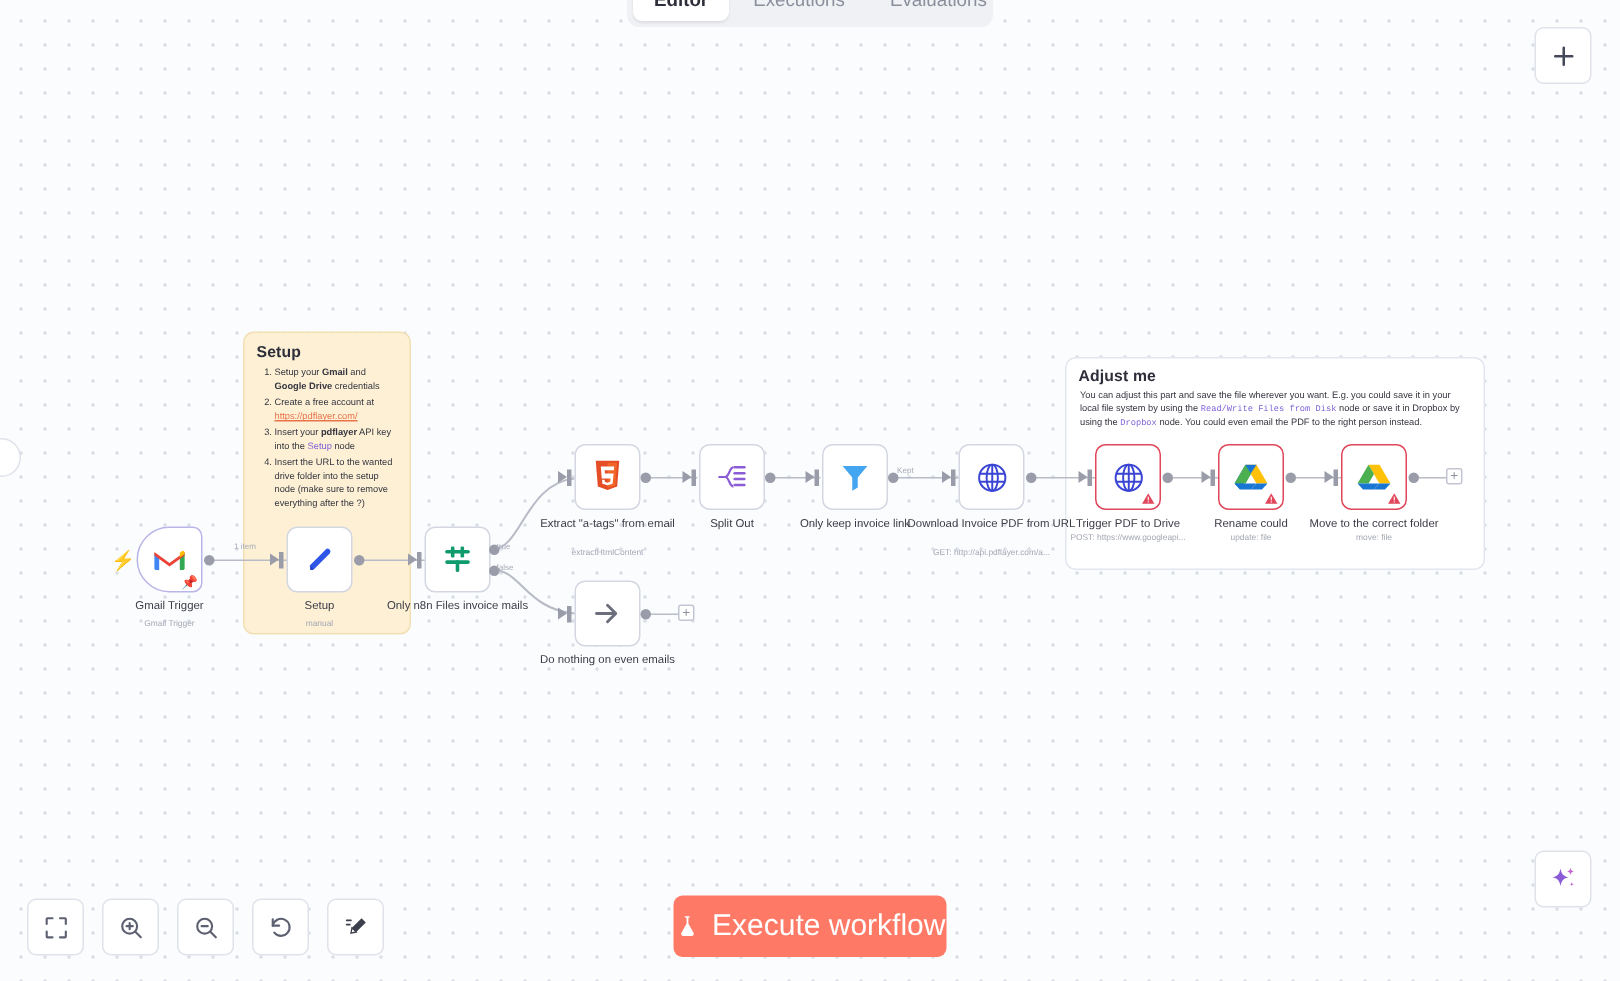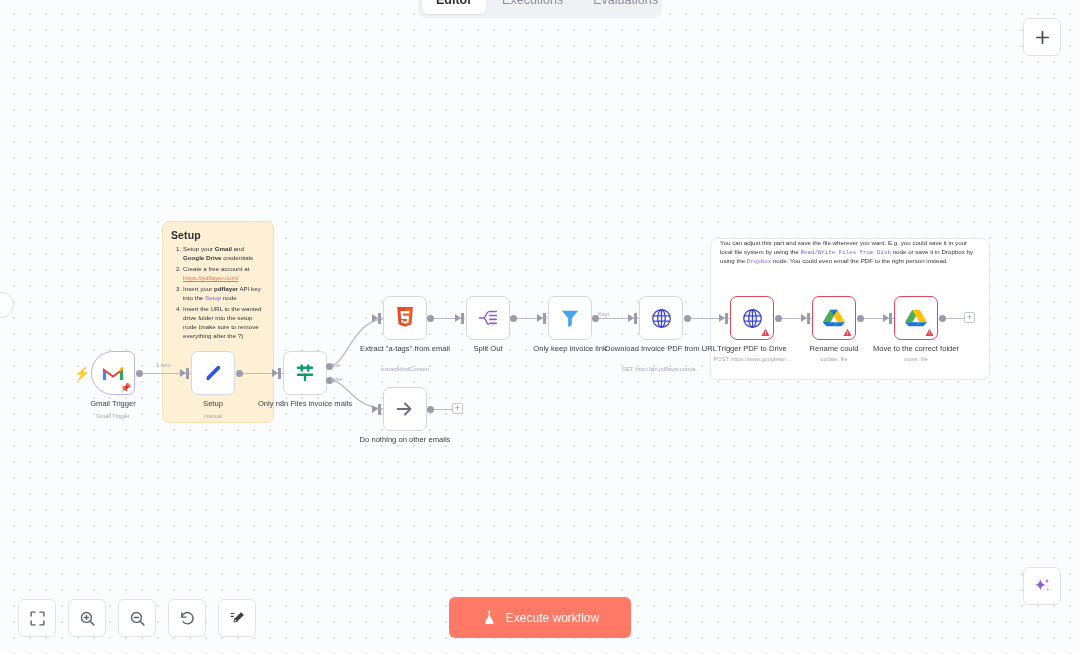--- a/index.html
+++ b/index.html
@@ -112,21 +112,21 @@
     border: 1px solid #e0e2ea; border-radius: 6px;
     display: flex; align-items: center; justify-content: center;
     cursor: pointer;
   }
 
   
   .execbtn {
     position: absolute; left: 449px; bottom: 16px;
     width: 182px; height: 41px; background: #ff7a66;
     border: none; border-radius: 6px; color: #fff;
-    font-size: 12px; font-family: "Liberation Sans", sans-serif;
+    font-size: 20px; font-family: "Liberation Sans", sans-serif;
     display: flex; align-items: center; justify-content: center; gap: 9px;
     cursor: pointer; z-index: 30;
   }
 
   
   .cbtn {
     position: absolute; width: 38px; height: 38px; background: #fff;
     border: 1px solid #e0e2ea; border-radius: 6px;
     display: flex; align-items: center; justify-content: center;
     cursor: pointer; z-index: 30;
@@ -157,20 +157,21 @@
     <h3>Setup</h3>
     <ol>
       <li>Setup your <b>Gmail</b> and <b>Google Drive</b> credentials</li>
       <li>Create a free account at <span class="lnk-red">https://pdflayer.com/</span></li>
       <li>Insert your <b>pdflayer</b> API key into the <span class="lnk-pur">Setup</span> node</li>
       <li>Insert the URL to the wanted drive folder into the setup node (make sure to remove everything after the ?)</li>
     </ol>
   </div>
 
   <div class="sticky adjust">
+    <h3>Adjust me</h3>
     <div class="note-body">
       <span>You can adjust this part and save the file wherever you want. E.g. you could save it in your local file system by using the </span><span class="mono">Read/Write Files from Disk</span><span> node or save it in Dropbox by using the </span><span class="mono">Dropbox</span><span> node. You could even email the PDF to the right person instead.</span>
     </div>
   </div>
 
   <div class="wire" style="left:140px; top:373px; width:52px;"></div>
   <div class="wlabel" style="left:156px; top:362px;">1 item</div>
 
   <div class="wire" style="left:240px; top:373px; width:44px;"></div>
 
@@ -246,21 +247,21 @@
     <div class="nlabel">Extract "a-tags" from email</div>
     <div class="nsub" style="top:70px;">extractHtmlContent</div>
   </div>
 
   <div class="node" style="left:383px; top:387px;">
     <div class="nbox">
       <svg width="22" height="22" viewBox="0 0 24 24">
         <path d="M4,12 h14 M12,6 l6,6 -6,6" stroke="#6b6e7c" stroke-width="2.1" fill="none" stroke-linecap="round" stroke-linejoin="round"></path>
       </svg>
     </div>
-    <div class="nlabel">Do nothing on other emails</div>
+    <div class="nlabel">Do nothing on even emails</div>
   </div>
 
   <div class="node" style="left:466px; top:296px;">
     <div class="nbox">
       <svg width="22" height="20" viewBox="0 0 24 22">
         <path d="M2,11 h5 M7,11 C10,11 10,4 13,4 M7,11 C10,11 10,18 13,18" stroke="#8b5cd6" stroke-width="1.6" fill="none"></path>
         <rect x="13" y="3" width="9" height="1.8" rx=".9" fill="#8b5cd6"></rect>
         <rect x="13" y="7.3" width="9" height="1.8" rx=".9" fill="#8b5cd6"></rect>
         <rect x="13" y="11.6" width="9" height="1.8" rx=".9" fill="#8b5cd6"></rect>
         <rect x="13" y="16" width="9" height="1.8" rx=".9" fill="#8b5cd6"></rect>

